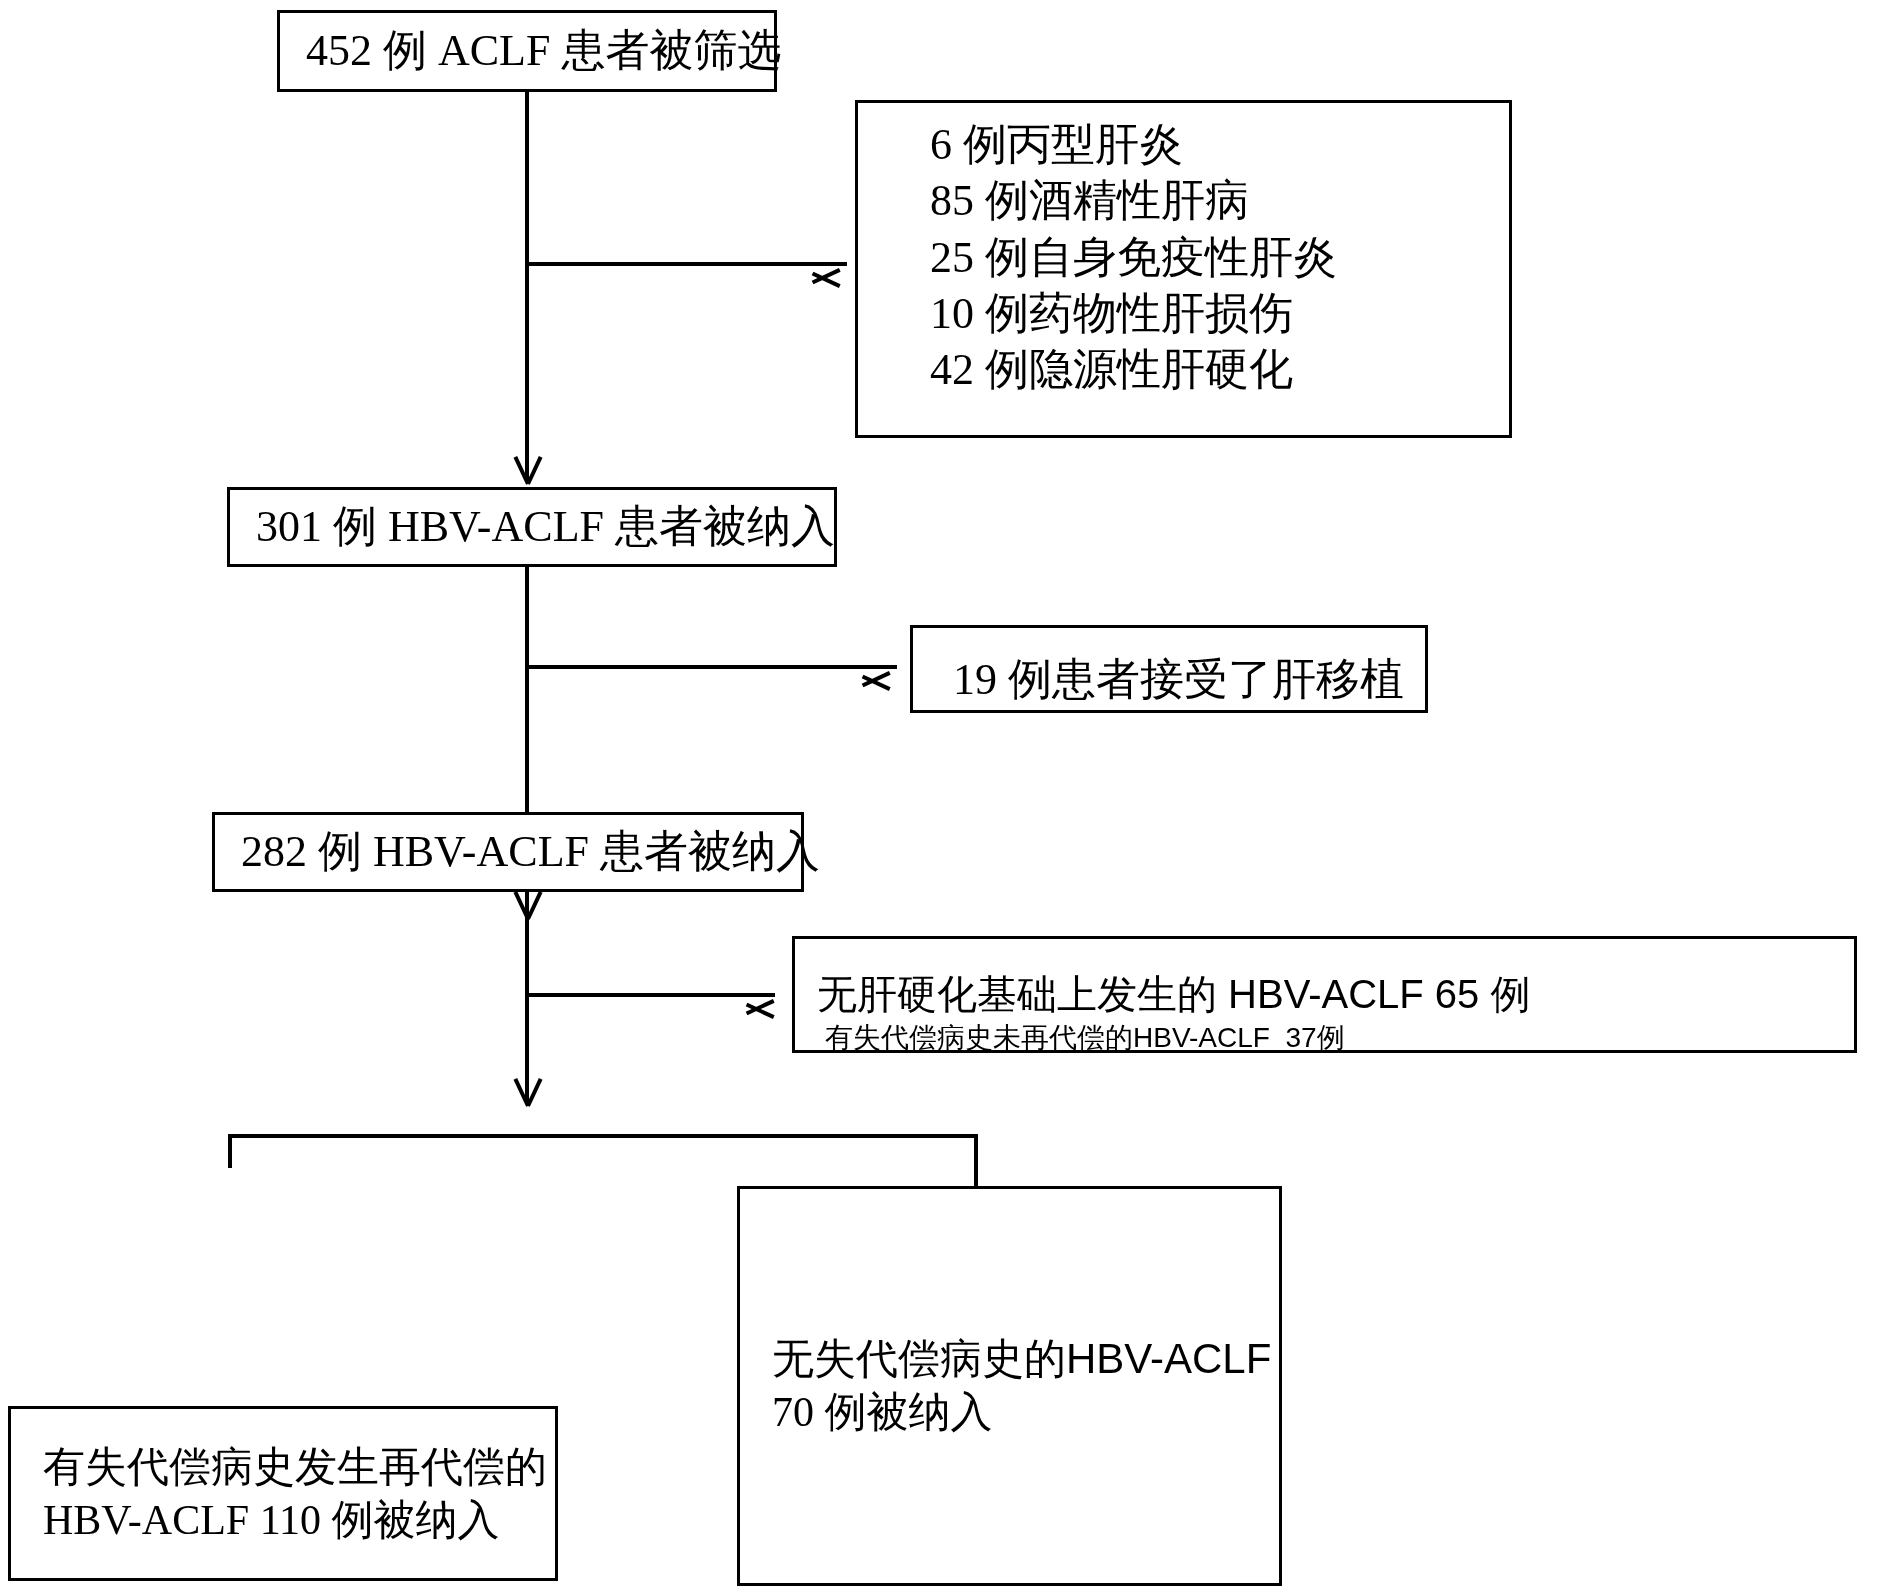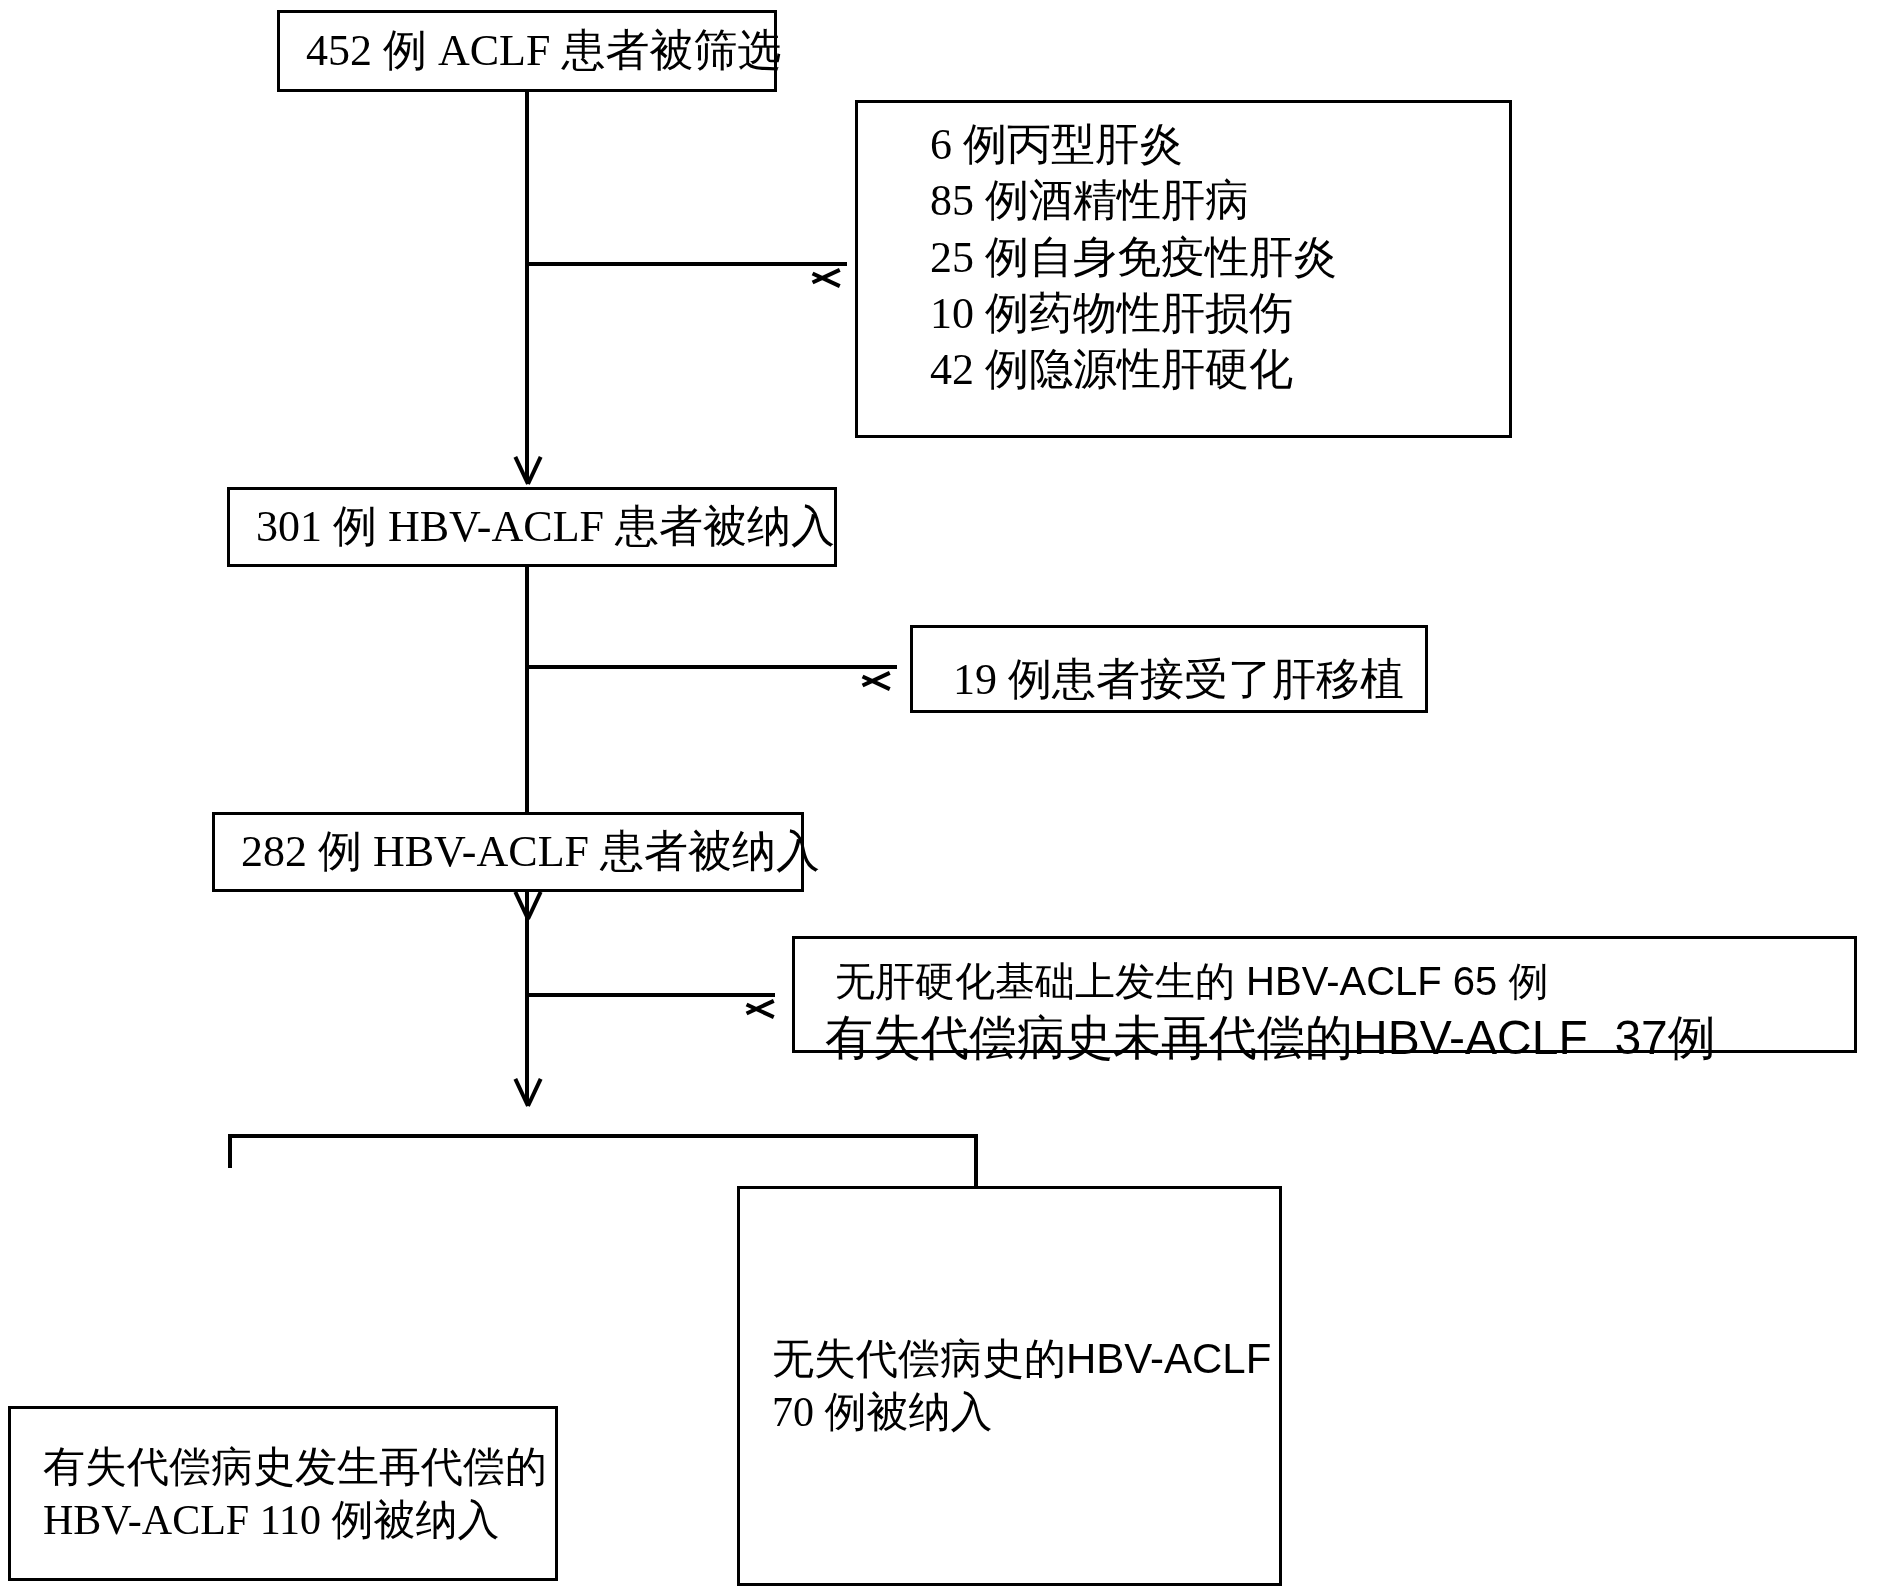--- a/index.html
+++ b/index.html
@@ -105,22 +105,22 @@
     <div class="line serif pad-l">282 例 HBV-ACLF 患者被纳入</div>
   </div>
 
   <div class="vline" style="left:525px; top:892px; height:210px;"></div>
   <div class="arrow-down" style="left:527px; top:1106px;"></div>
 
   <div class="hline" style="left:525px; top:993px; width:250px;"></div>
   <div class="arrow-right" style="left:787px; top:995px;"></div>
 
   <div class="box" style="left:792px; top:936px; width:1065px; height:117px;">
-    <div class="line sans" style="padding-left:40px; font-size:40px;margin-top:36px;">无肝硬化基础上发生的 HBV-ACLF 65 例</div>
-    <div class="line sans" style="padding-left:30px; font-size:48px;">有失代偿病史未再代偿的HBV-ACLF  37例</div>
+    <div class="line sans" style="padding-left:22px; font-size:40px;margin-top:36px;">无肝硬化基础上发生的 HBV-ACLF 65 例</div>
+    <div class="line sans" style="padding-left:30px; font-size:28px;">有失代偿病史未再代偿的HBV-ACLF  37例</div>
   </div>
 
   <div class="hline" style="left:228px; top:1134px; width:750px;"></div>
   <div class="vline" style="left:228px; top:1134px; height:34px;"></div>
   <div class="vline" style="left:974px; top:1134px; height:52px;"></div>
 
   <div class="box" style="left:8px; top:1406px; width:550px; height:175px;">
     <div class="line sans" style="padding-left:32px; font-size:42px;">有失代偿病史发生再代偿的</div>
     <div class="line serif" style="padding-left:32px; font-size:42px;">HBV-ACLF 110 例被纳入</div>
   </div>

